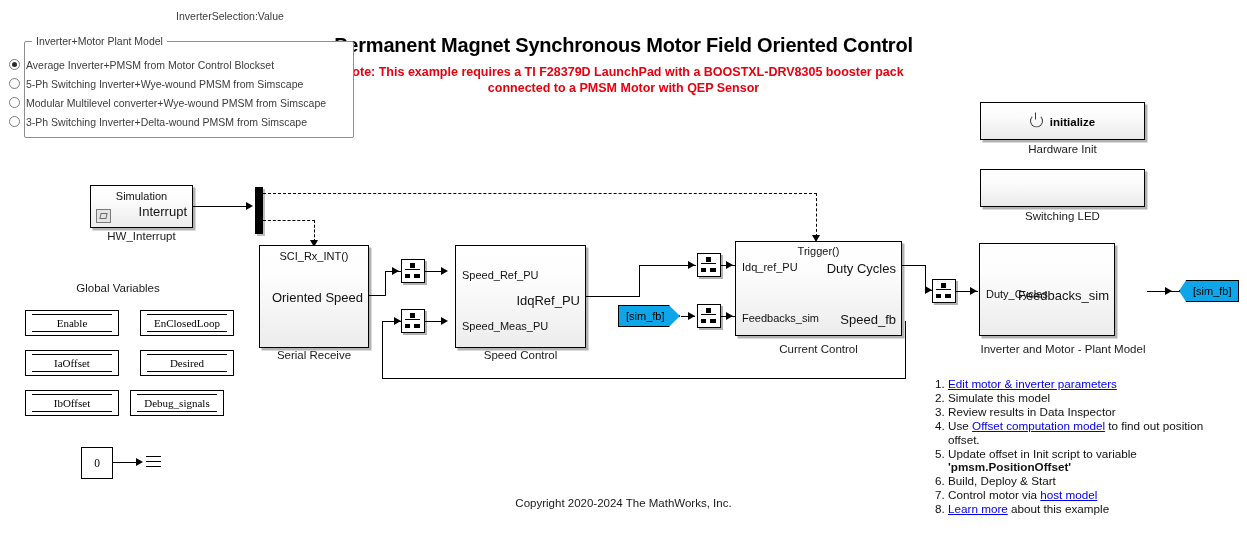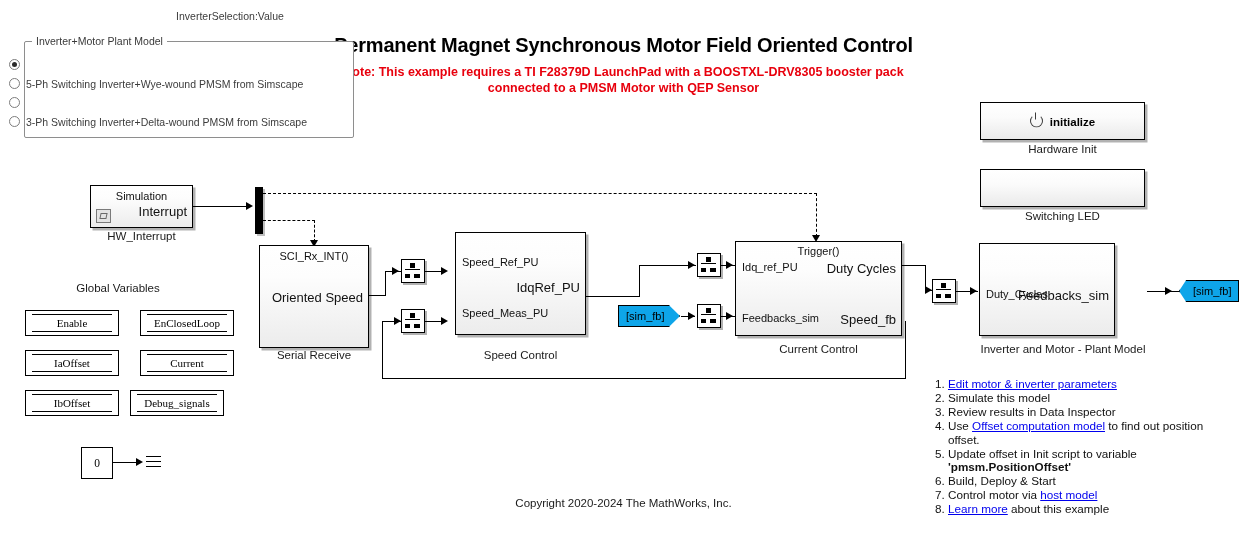--- a/index.html
+++ b/index.html
@@ -117,27 +117,29 @@
   <span>connected to a PMSM Motor with QEP Sensor</span>
 </div>
 
 <div id="copyright">Copyright 2020-2024 The MathWorks, Inc.</div>
 
 <div id="plant-panel"></div>
 <div id="plant-panel-title">Inverter+Motor Plant Model</div>
 
 <div class="radio-row" style="top:56px;">
   <span class="radio-dot on"></span>
+  <span class="radio-lbl">Average Inverter+PMSM from Motor Control Blockset</span>
 </div>
 <div class="radio-row" style="top:75px;">
   <span class="radio-dot"></span>
   <span class="radio-lbl">5-Ph Switching Inverter+Wye-wound PMSM from Simscape</span>
 </div>
 <div class="radio-row" style="top:94px;">
   <span class="radio-dot"></span>
+  <span class="radio-lbl">Modular Multilevel converter+Wye-wound PMSM from Simscape</span>
 </div>
 <div class="radio-row" style="top:113px;">
   <span class="radio-dot"></span>
   <span class="radio-lbl">3-Ph Switching Inverter+Delta-wound PMSM from Simscape</span>
 </div>
 
 <div class="blk" style="left:90px;top:185px;width:103px;height:43px;">
   <div class="hdr" style="top:4px;">Simulation</div>
   <div class="port-r" style="right:5px;top:18px;">Interrupt</div>
   <div id="hwi-icon"></div>
@@ -183,21 +185,21 @@
   <i style="left:12px;top:13.5px;width:5.5px;height:4px;"></i>
 </div>
 <div class="wire-h" style="left:383px;top:321px;width:18px;"></div>
 <div class="arrow-r" style="left:394px;top:316.5px;"></div>
 <div class="wire-v" style="left:382px;top:321px;height:57px;"></div>
 <div class="wire-h" style="left:382px;top:378px;width:524px;"></div>
 <div class="wire-v" style="left:905px;top:321px;height:58px;"></div>
 <div class="wire-h" style="left:425px;top:321px;width:18px;"></div>
 <div class="arrow-r" style="left:441px;top:316.5px;"></div>
 
-<div class="blk" style="left:455px;top:232px;width:131px;height:103px;text-decoration:underline;">
+<div class="blk" style="left:455px;top:245px;width:131px;height:103px;text-decoration:underline;">
   <div class="port" style="left:6px;top:23px;">Speed_Ref_PU</div>
   <div class="port" style="left:6px;top:74px;">Speed_Meas_PU</div>
   <div class="port-r" style="right:5px;top:47px;">IdqRef_PU</div>
 </div>
 <div class="blk-label" style="left:455px;top:349px;width:131px;">Speed Control</div>
 
 <div class="wire-h" style="left:586px;top:296px;width:54px;"></div>
 <div class="wire-v" style="left:639px;top:265px;height:32px;"></div>
 <div class="wire-h" style="left:639px;top:265px;width:57px;"></div>
 <div class="arrow-r" style="left:688px;top:260.5px;"></div>
@@ -279,21 +281,21 @@
 <div class="gvar" style="left:25px;top:310px;">
   <span>Enable</span>
   </div>
 <div class="gvar" style="left:140px;top:310px;">
   <span>EnClosedLoop</span>
   </div>
 <div class="gvar" style="left:25px;top:350px;">
   <span>IaOffset</span>
   </div>
 <div class="gvar" style="left:140px;top:350px;">
-  <span>Current</span>
+  <span>Desired</span>
   </div>
 <div class="gvar" style="left:25px;top:390px;">
   <span>IbOffset</span>
   </div>
 <div class="gvar" style="left:130px;top:390px;">
   <span>Debug_signals</span>
   </div>
 
 <div style="position:absolute;left:81px;top:447px;width:32px;height:32px;border:1.4px solid #000;
             background:#fff;display:flex;align-items:center;justify-content:center;

